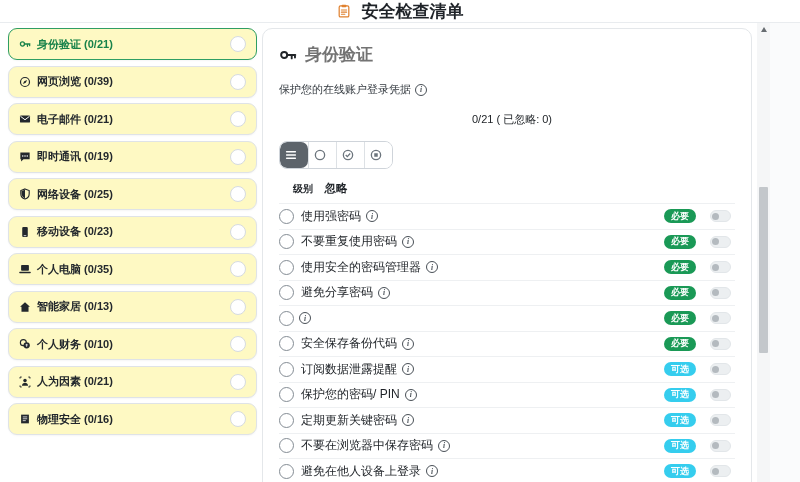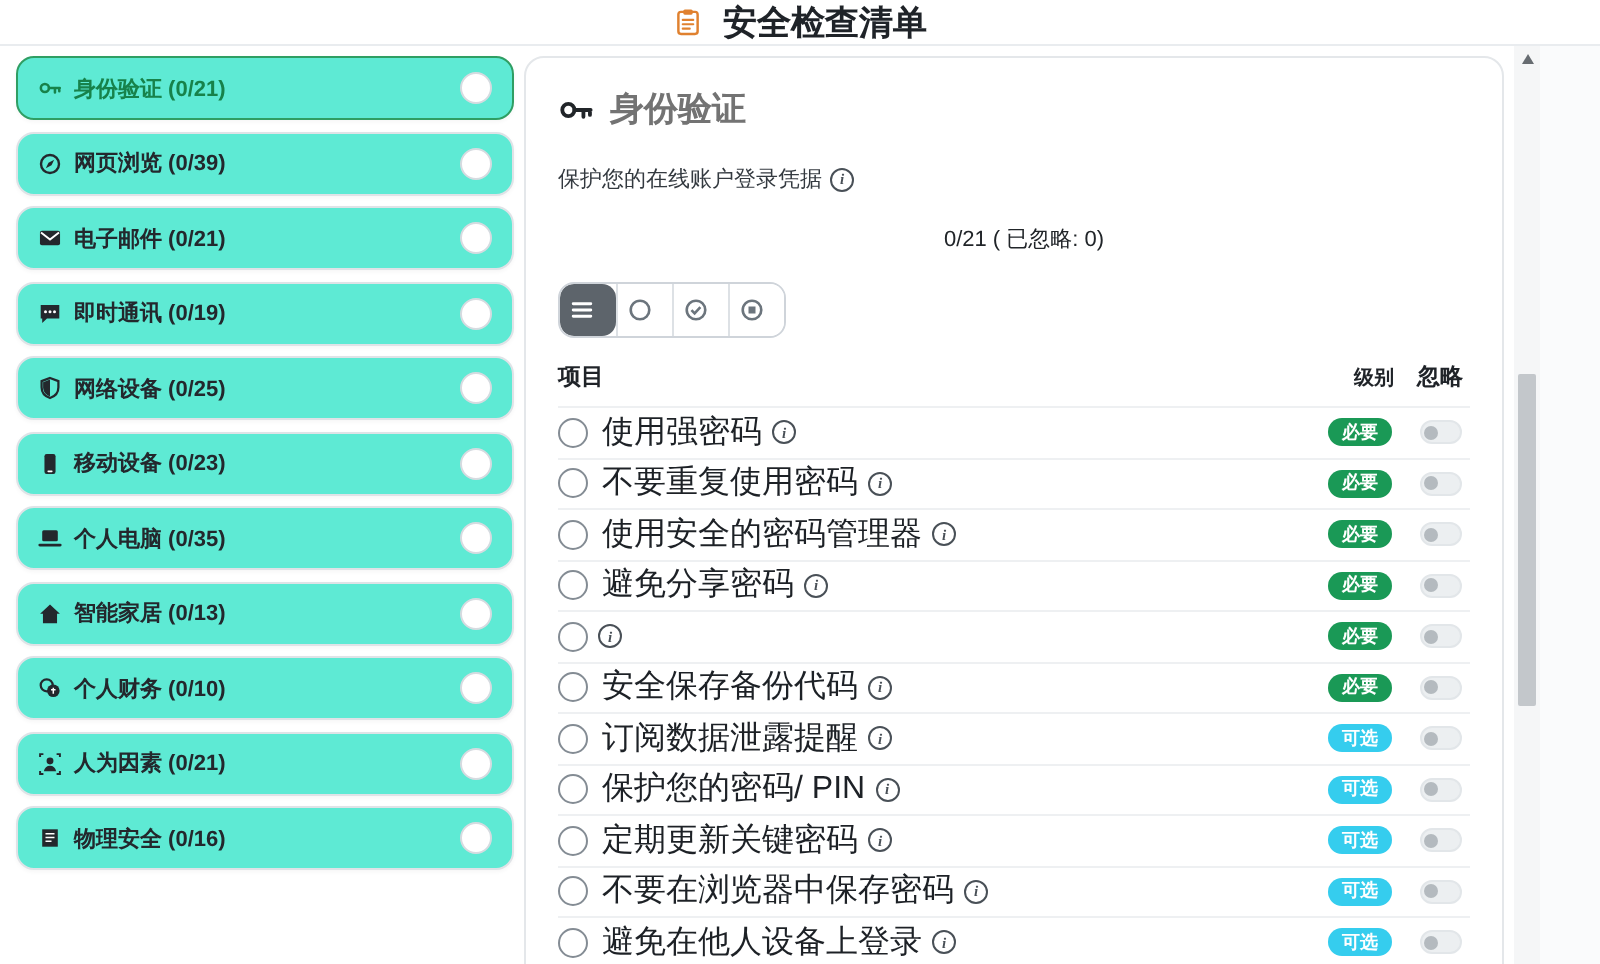--- a/index.html
+++ b/index.html
@@ -6,21 +6,21 @@
   body{
     width:800px;height:482px;position:relative;overflow:hidden;background:#fff;
     font-family:"Liberation Sans",sans-serif;color:#212529;
   }
   
   .app-header{position:absolute;top:0;left:0;right:0;height:22px;background:#fff;
     border-bottom:1px solid #e9ecef;display:flex;align-items:center;justify-content:center;gap:5px;z-index:6;}
   .app-header .ttl{font-size:17px;font-weight:bold;color:#1f2328;}
   
   .sidebar{position:absolute;left:8px;top:28px;width:249px;}
-  .side-item{height:32px;box-sizing:border-box;background:#5eead4;border:1px solid #dfe3e7;
+  .side-item{height:32px;box-sizing:border-box;background:#fef9c3;border:1px solid #dfe3e7;
     border-radius:9px;margin-bottom:5.5px;display:flex;align-items:center;padding:0 10px;
     box-shadow:0 1px 2px rgba(0,0,0,.04);cursor:pointer;color:#23282d;}
   .side-item.active{border-color:#2f9e63;color:#17824a;}
   .s-ico{display:inline-flex;width:12px;height:12px;margin-right:6px;flex:0 0 auto;}
   .s-ico svg{width:12px;height:12px;display:block;}
   .s-label{font-size:11px;font-weight:700;white-space:nowrap;}
   .s-radio{margin-left:auto;width:14px;height:14px;border-radius:50%;border:1px solid #d6dbe0;background:#fff;flex:0 0 auto;}
   
   .main-panel{position:absolute;left:262px;top:28px;width:490px;height:470px;box-sizing:border-box;
     background:#fff;border:1px solid #e4e7ea;border-radius:10px;padding:12px 16px;}
@@ -41,21 +41,21 @@
   .filter-btn:first-child{border-left:none;}
   .filter-btn svg{width:14px;height:14px;display:block;}
   .filter-btn.active{background:#5d646b;color:#fff;border-radius:7px;}
   
   .tbl-head{margin-top:12px;display:flex;align-items:center;padding-bottom:7px;}
   .th-item{flex:1;font-size:11.5px;font-weight:bold;color:#1f2328;}
   .th-level{width:34px;text-align:right;font-size:10px;font-weight:bold;color:#1f2328;margin-right:8px;}
   .th-ignore{width:30px;text-align:center;font-size:11.5px;font-weight:bold;color:#1f2328;}
   .chk-row{height:25.5px;box-sizing:border-box;display:flex;align-items:center;border-top:1px solid #eef0f2;}
   .chk-circle{width:13px;height:13px;border-radius:50%;border:1.5px solid #848c94;background:#fff;flex:0 0 auto;cursor:pointer;}
-  .chk-label{margin-left:7px;font-size:16px;color:#1d2126;white-space:nowrap;}
+  .chk-label{margin-left:7px;font-size:12px;color:#1d2126;white-space:nowrap;}
   .chk-info{margin-left:5px;cursor:pointer;}
   .chk-spacer{flex:1;}
   .badge-col{width:34px;display:flex;justify-content:center;margin-right:8px;}
   .lvl-badge{display:inline-block;padding:2.5px 7px;border-radius:9px;color:#fff;font-size:9px;font-weight:bold;line-height:1;white-space:nowrap;}
   .toggle-col{width:30px;display:flex;justify-content:center;}
   .toggle{width:21px;height:12px;border-radius:7px;background:#eceff1;border:1px solid #e2e6e9;position:relative;cursor:pointer;box-sizing:border-box;}
   .toggle .knob{position:absolute;left:1.5px;top:1.5px;width:7px;height:7px;border-radius:50%;background:#b4babf;}
   
   .right-gutter{position:absolute;left:770px;right:0;top:23px;bottom:0;background:#fafbfc;}
   .scrollbar{position:absolute;left:757px;width:13px;top:23px;bottom:0;background:#f5f6f7;}
@@ -239,21 +239,20 @@
       <button class="filter-btn">
         <span class="s-ico" style="width:14px;height:14px">
           <svg viewBox="0 0 16 16">
             <circle cx="8" cy="8" r="5.3" fill="none" stroke="currentColor" stroke-width="1.5"></circle>
             <rect x="6" y="6" width="4" height="4" fill="currentColor"></rect>
           </svg>
         </span>
       </button>
     </div>
   <div class="tbl-head">
-    <span class="th-item">项目</span>
     <span class="th-level">级别</span>
     <span class="th-ignore">忽略</span>
   </div>
   <div>
       <div class="chk-row">
         <span class="chk-circle"></span>
         <span class="chk-label">使用强密码</span>
         <span class="info-i chk-info">i</span>
         <span class="chk-spacer"></span>
         <span class="badge-col">

